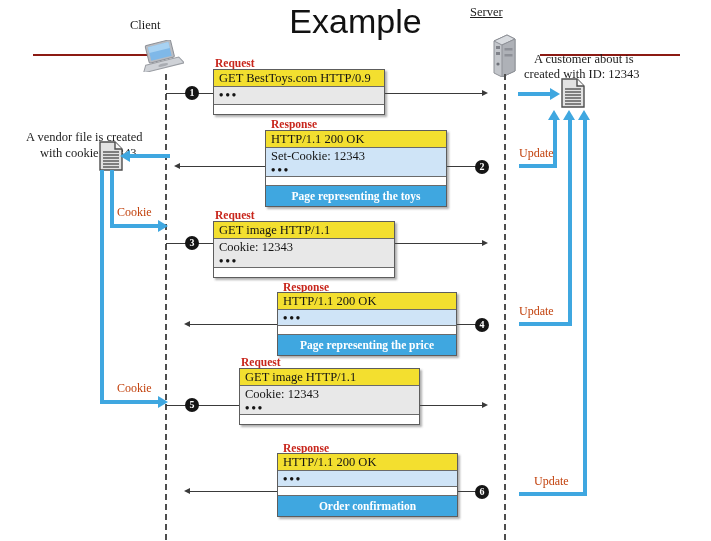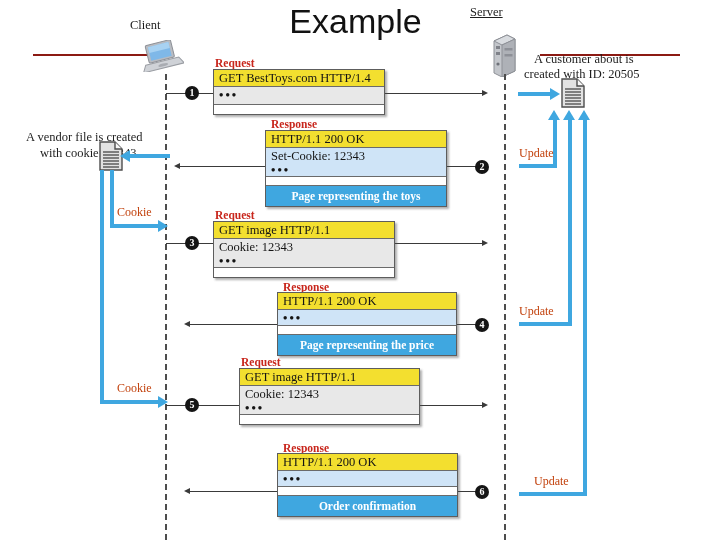--- a/index.html
+++ b/index.html
@@ -196,21 +196,21 @@
 
   <div class="abs bl-h" style="left:110px;top:224px;width:50px;"></div>
   <div class="abs bah-r" style="left:158px;top:220px;"></div>
   <div class="abs smalltag" style="left:117px;top:205px;">Cookie</div>
 
   <div class="abs bl-h" style="left:100px;top:400px;width:60px;"></div>
   <div class="abs bah-r" style="left:158px;top:396px;"></div>
   <div class="abs smalltag" style="left:117px;top:381px;">Cookie</div>
 
   <div class="abs sidetext" style="left:534px;top:52px;">A customer about is</div>
-  <div class="abs sidetext" style="left:524px;top:67px;">created with ID: 20505</div>
+  <div class="abs sidetext" style="left:524px;top:67px;">created with ID: 12343</div>
   <div class="abs" style="left:561px;top:78px;">
     <svg class="fileicon" viewBox="0 0 24 30">
       <path d="M1,1 H16 L23,8 V29 H1 Z" fill="#e2e2e2" stroke="#4d4d4d" stroke-width="1.4"></path>
       <path d="M16,1 L16,8 L23,8" fill="#f7f7f7" stroke="#4d4d4d" stroke-width="1.4"></path>
       <g stroke="#3d3d3d" stroke-width="1.2">
         <line x1="4" y1="11" x2="20" y2="11"></line>
         <line x1="4" y1="14" x2="20" y2="14"></line>
         <line x1="4" y1="17" x2="20" y2="17"></line>
         <line x1="4" y1="20" x2="20" y2="20"></line>
         <line x1="4" y1="23" x2="20" y2="23"></line>
@@ -250,21 +250,21 @@
   <div class="abs arrowhead-l" style="left:184px;top:320.5px;"></div>
 
   <div class="abs flowline" style="left:166px;top:405px;width:320px;"></div>
   <div class="abs arrowhead-r" style="left:482px;top:401.5px;"></div>
 
   <div class="abs flowline" style="left:190px;top:491px;width:295px;"></div>
   <div class="abs arrowhead-l" style="left:184px;top:487.5px;"></div>
 
   <div class="abs msgcap" style="left:215px;top:57px;">Request</div>
   <div class="abs msgbox" style="left:213px;top:69px;width:172px;">
-    <div class="row head">GET   BestToys.com  HTTP/1.4</div>
+    <div class="row head">GET   BestToys.com  HTTP/0.9</div>
     <div class="row body-gray dots" style="height:18px;">•••</div>
     <div class="row blank"></div>
   </div>
   <div class="abs bullet" style="left:185px;top:86px;">1</div>
 
   <div class="abs msgcap" style="left:271px;top:118px;">Response</div>
   <div class="abs msgbox" style="left:265px;top:130px;width:182px;">
     <div class="row head">HTTP/1.1   200  OK</div>
     <div class="row body-blue" style="border-bottom:none;padding-bottom:0;">Set-Cookie: 12343</div>
     <div class="row body-blue dots" style="padding-top:0;height:14px;">•••</div>

